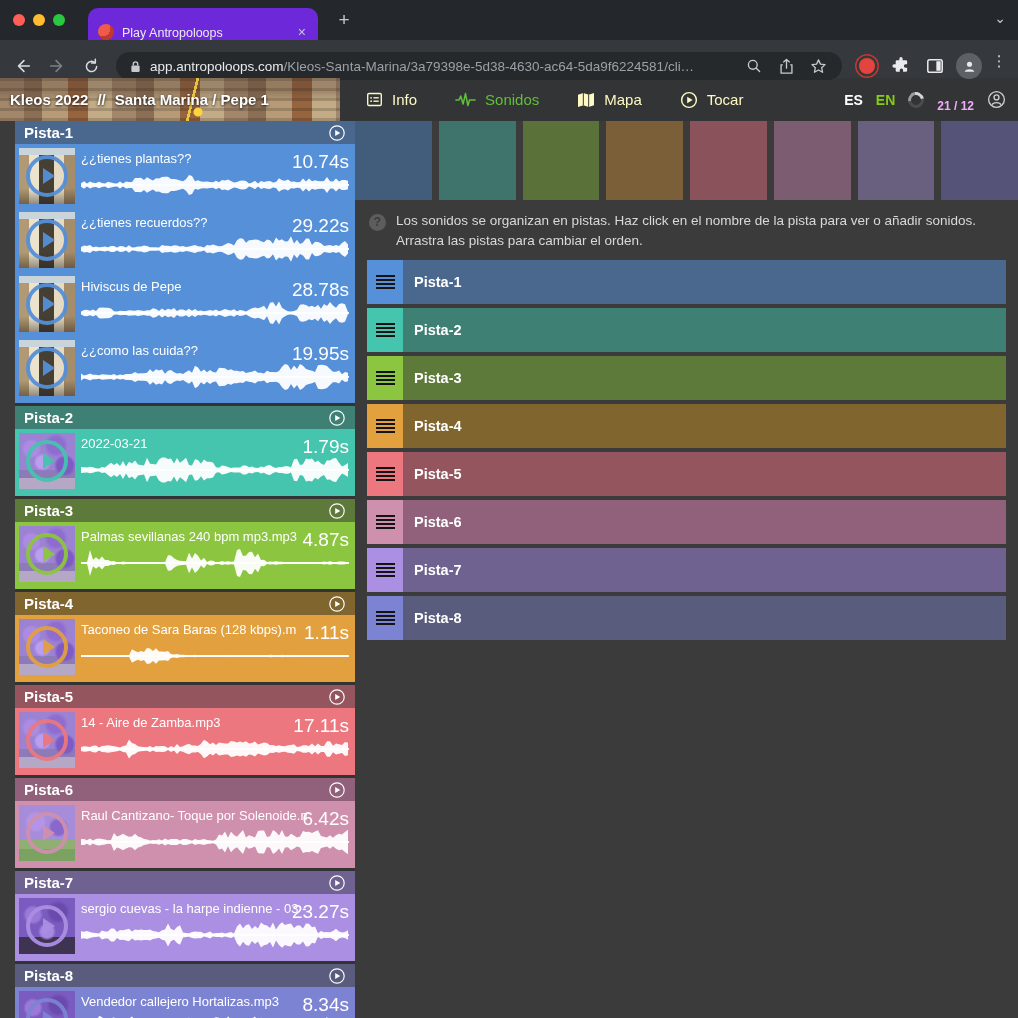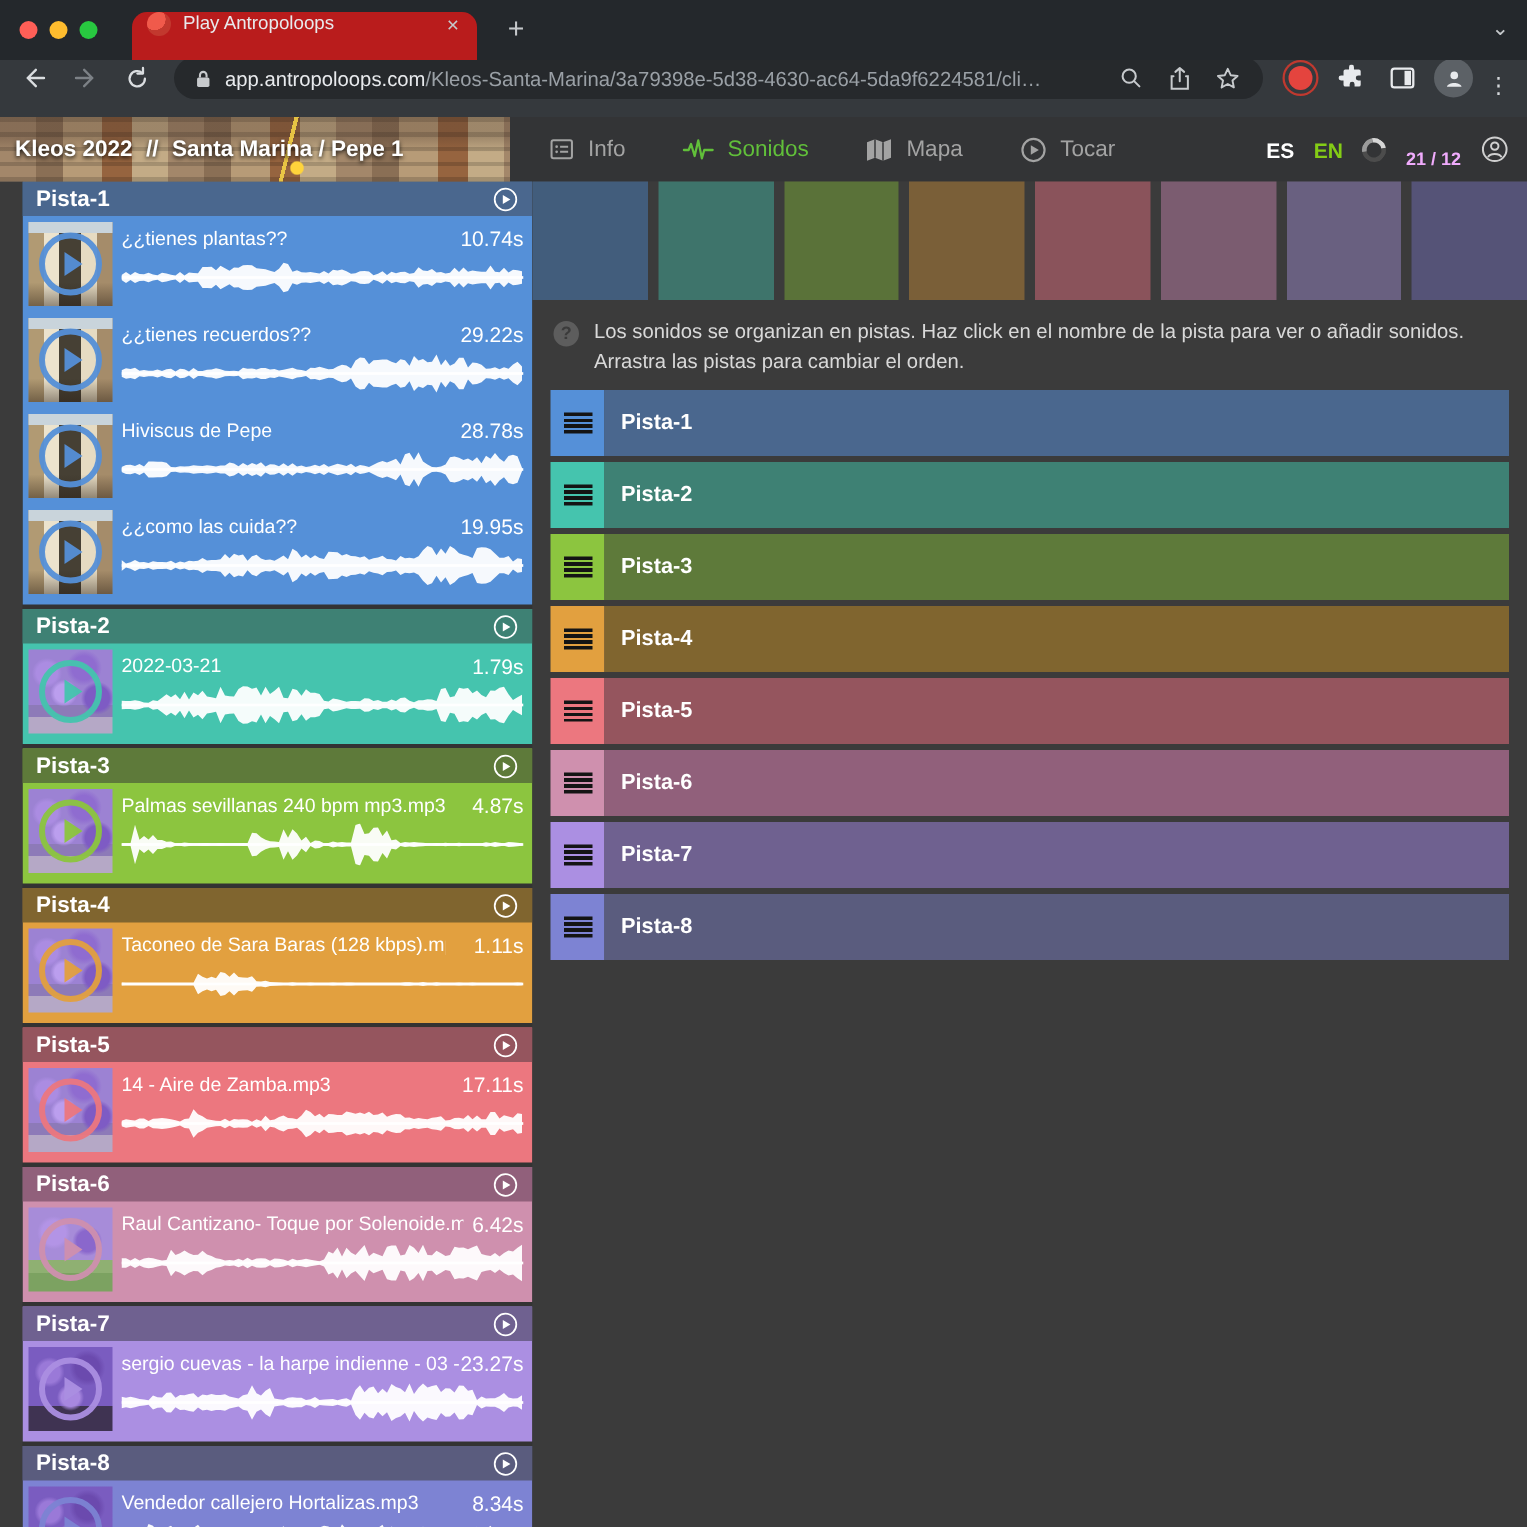--- a/index.html
+++ b/index.html
@@ -4,31 +4,31 @@
 <style>
   * { margin:0; padding:0; box-sizing:border-box; }
   html,body { width:1018px; height:1018px; overflow:hidden; background:#3b3b3b;
               font-family:"Liberation Sans", sans-serif; }
 
   
   .tabbar { height:40px; background:#24282c; position:relative; }
   .traffic { position:absolute; left:13px; top:14px; display:flex; gap:8px; }
   .light { width:12px; height:12px; border-radius:50%; }
   .light.red { background:#ff5f57; } .light.yellow { background:#febc2e; } .light.green { background:#28c840; }
-  .tab { position:absolute; left:88px; top:8px; width:230px; height:32px; background:#b91c1c;
-         border-radius:10px 10px 0 0; display:flex; align-items:flex-start; gap:8px; padding:0 10px; }
+  .tab { position:absolute; left:88px; top:8px; width:230px; height:32px; background:#6d28d9;
+         border-radius:10px 10px 0 0; display:flex; align-items:flex-end; gap:8px; padding:0 10px; }
   .favicon { width:16px; height:16px; border-radius:50%;
              background:radial-gradient(circle at 32% 30%, #f05a4b 0 46%, #c2382e 47% 100%); flex:none; }
   .tab-title { flex:1; font-size:12.5px; color:#e8eaed; white-space:nowrap; overflow:hidden; }
   .tab-close { color:#c5c8cb; font-size:14px; padding:0 2px; cursor:default; }
   .newtab-btn { position:absolute; left:332px; top:9px; width:24px; height:24px; color:#c5c8cb;
                 font-size:19px; line-height:22px; text-align:center; }
   .tabbar-chevron { position:absolute; right:12px; top:10px; color:#c5c8cb; font-size:14px; }
 
-  .toolbar { height:38px; background:#35393d; display:flex; align-items:flex-end; padding:12px 8px; gap:4px; }
+  .toolbar { height:38px; background:#35393d; display:flex; align-items:flex-start; padding:12px 8px; gap:4px; }
   .tb-ico { width:30px; height:28px; display:flex; align-items:center; justify-content:center; flex:none; }
   .tb-ico svg { display:block; }
   .urlpill { flex:1; height:28px; background:#26292c; border-radius:14px; display:flex;
              align-items:center; gap:8px; padding:0 12px; margin:0 6px; min-width:0; }
   .url-text { flex:1; font-size:13.5px; color:#e8eaed; white-space:nowrap; overflow:hidden; }
   .url-text .path { color:#9aa0a6; }
   .pill-ico { flex:none; display:flex; align-items:center; justify-content:center; width:24px; }
   .rec-dot { width:16px; height:16px; border-radius:50%; background:#e4443e; box-shadow:0 0 0 2.5px #35393d, 0 0 0 4px #c0392f; }
   .avatar-chip { width:26px; height:26px; border-radius:50%; background:#5c6166; display:flex; align-items:center; justify-content:center; }
   .kebab { color:#d5d8db; font-size:15px; letter-spacing:0; width:22px; text-align:center; }
@@ -40,21 +40,21 @@
       radial-gradient(circle 5px at 198px 34px, #ffd43b 0 4px, rgba(255,212,59,0) 5px),
       linear-gradient(104deg, transparent 0 56%, rgba(250,215,70,.85) 56% 56.8%, transparent 56.8%),
       linear-gradient(180deg, rgba(70,50,40,.30) 0 30%, transparent 55%),
       repeating-linear-gradient(0deg, rgba(0,0,0,.16) 0 3px, transparent 3px 10px),
       repeating-linear-gradient(90deg, #a3876a 0 24px, #8a6f55 24px 42px, #b79b77 42px 68px, #96643f 68px 88px, #c3ab86 88px 112px);
   }
   .breadcrumb { position:absolute; inset:0; display:flex; align-items:center; gap:9px; padding:0 10px;
     color:#fff; font-size:15px; font-weight:600; text-shadow:0 1px 3px rgba(0,0,0,.85); white-space:nowrap; }
   .breadcrumb .sep { font-weight:700; }
   .main-nav { display:flex; align-items:center; gap:38px; padding-left:26px; }
-  .nav-item { display:flex; align-items:center; gap:9px; color:#a3a3a3; font-size:15px; }
+  .nav-item { display:flex; align-items:center; gap:9px; color:#fef9c3; font-size:15px; }
   .nav-item svg { display:block; }
   .nav-item.active { color:var(--accent,#61bf3a); }
   .header-right { margin-left:auto; display:flex; align-items:center; gap:13px; padding-right:12px; }
   .lang { font-size:14px; font-weight:700; }
   .lang.active { color:#fff; } .lang.inactive { color:#84cc16; }
   .spinner { width:16px; height:16px; border-radius:50%; border:3px solid #4c4c4c;
              border-top-color:#d6d6d6; border-left-color:#9b9b9b; transform:rotate(35deg); }
   .counter { font-size:12px; font-weight:700; color:#f0abfc;margin-top:13px; }
 
   
@@ -87,21 +87,21 @@
       radial-gradient(circle 12px at 70% 25%, #6b4aae 0 8px, rgba(107,74,174,0) 12px),
       radial-gradient(circle 9px at 50% 60%, #a888e0 0 6px, rgba(168,136,224,0) 9px),
       linear-gradient(180deg, #7a5cc0 0 70%, #3f3352 70%); }
   .play-o { position:absolute; inset:7px; border:4px solid var(--c); border-radius:50%; opacity:.95;
             display:flex; align-items:center; justify-content:center; }
   .play-o::after { content:''; width:0; height:0; border-left:12px solid var(--c);
                    border-top:8px solid transparent; border-bottom:8px solid transparent; margin-left:4px; }
   .clip-title { position:absolute; left:66px; top:7px; right:58px; color:#fff; font-size:13px;
                 white-space:nowrap; overflow:hidden; }
   .clip-title.wide { right:46px; }
-  .clip-duration { position:absolute; right:6px; top:7px; color:#fff; font-size:14px; }
+  .clip-duration { position:absolute; right:6px; top:7px; color:#fff; font-size:19px; }
   .wave { position:absolute; left:66px; top:27px; width:268px; height:28px; }
 
   
   .main { flex:1; min-width:0; background:#3b3b3b; display:flex; flex-direction:column; }
   .swatches { display:flex; gap:7px; height:79px; flex:none; }
   .swatch { flex:1; }
   .help { display:flex; gap:10px; padding:11px 14px 0 14px; color:#d9d9d9; font-size:13.5px; line-height:1.45; }
   .help-icon { width:17px; height:17px; border-radius:50%; background:#5d5d5d; color:#3b3b3b;
                font-size:12px; font-weight:700; display:flex; align-items:center; justify-content:center;
                flex:none; margin-top:3px; }

